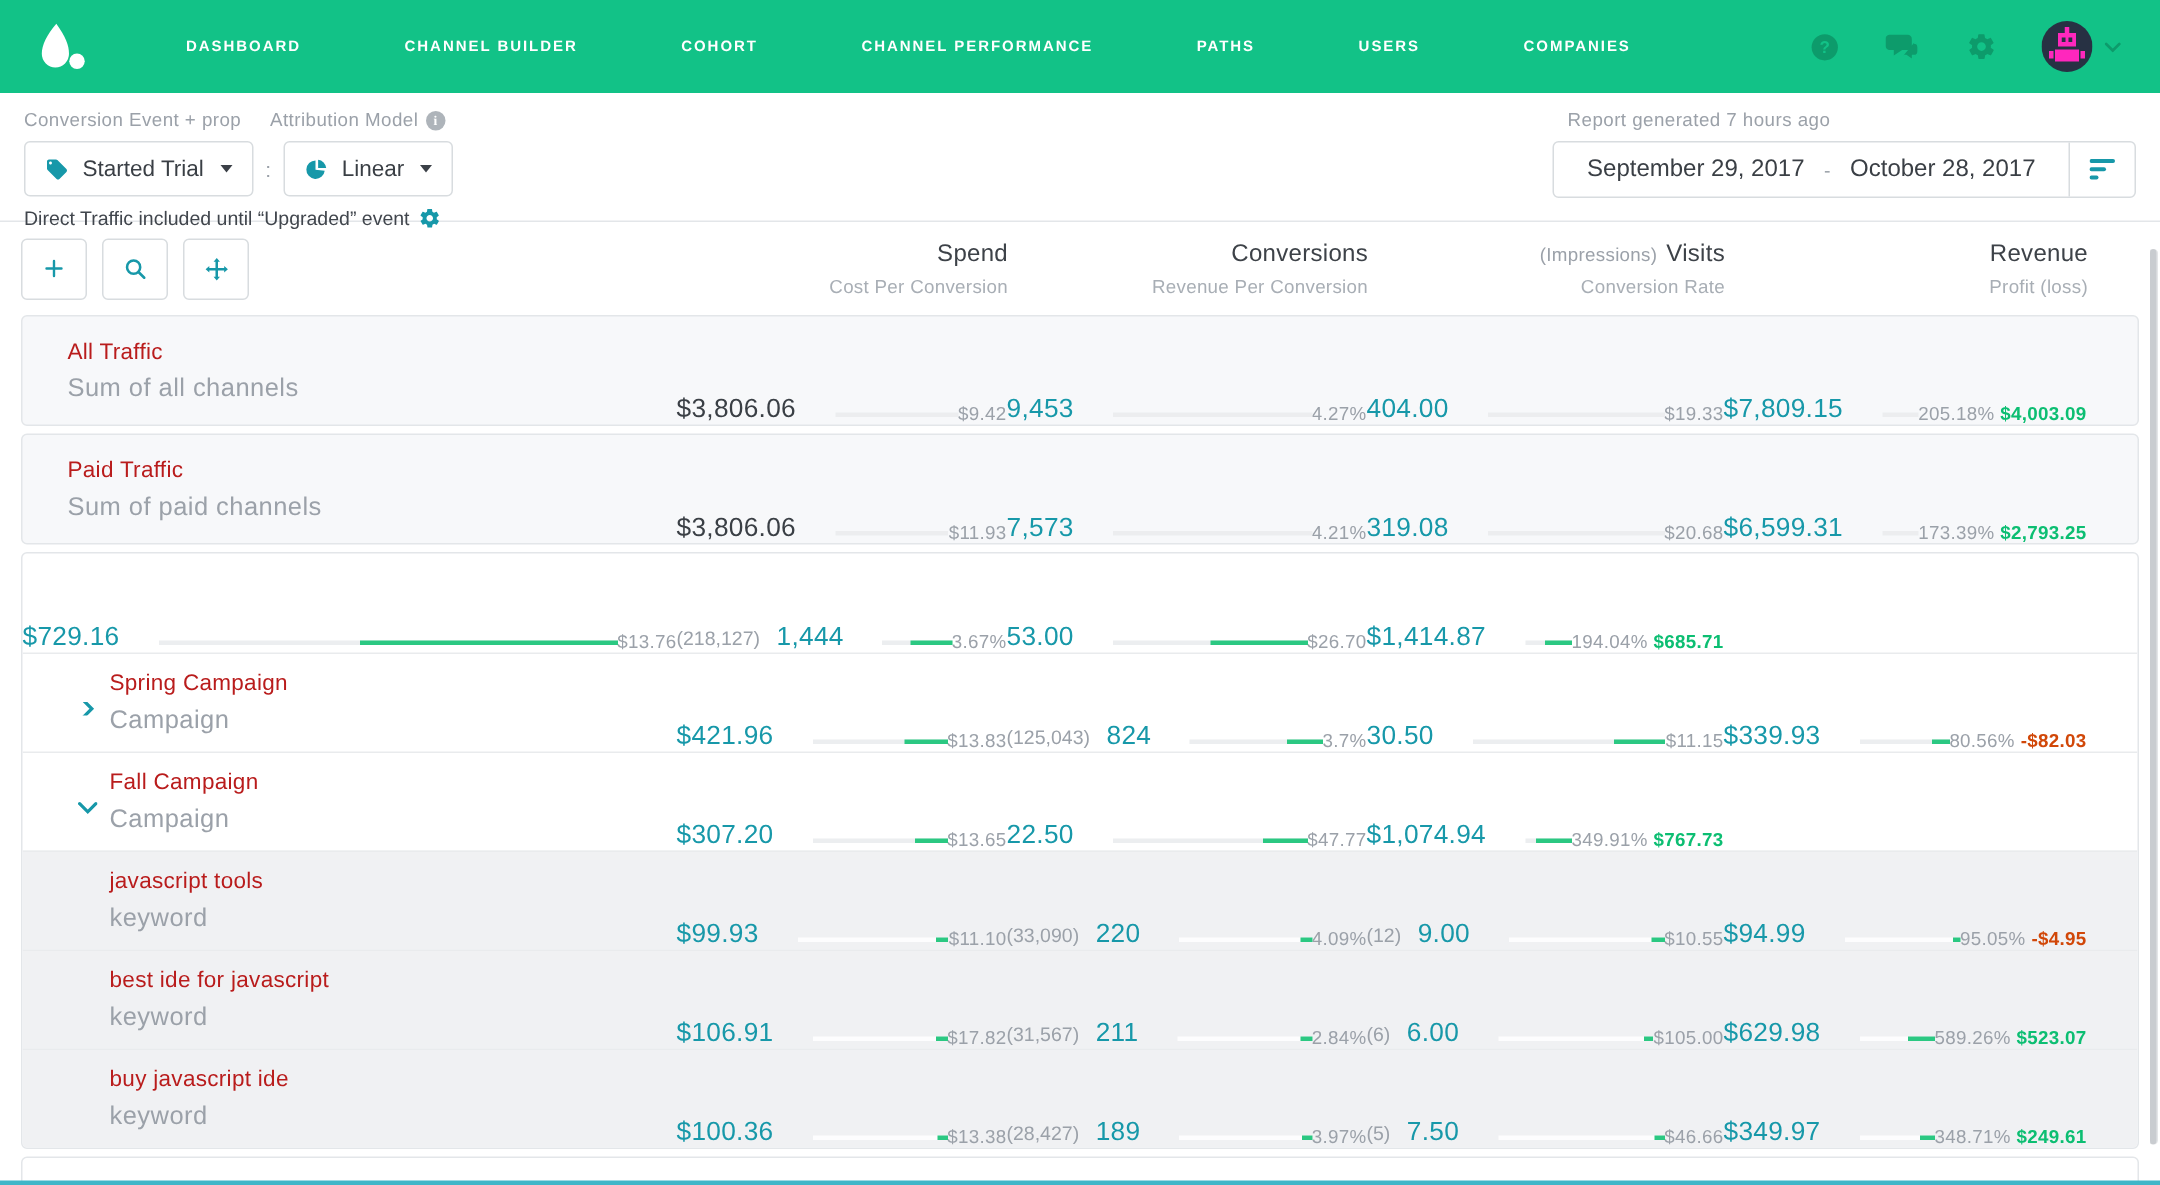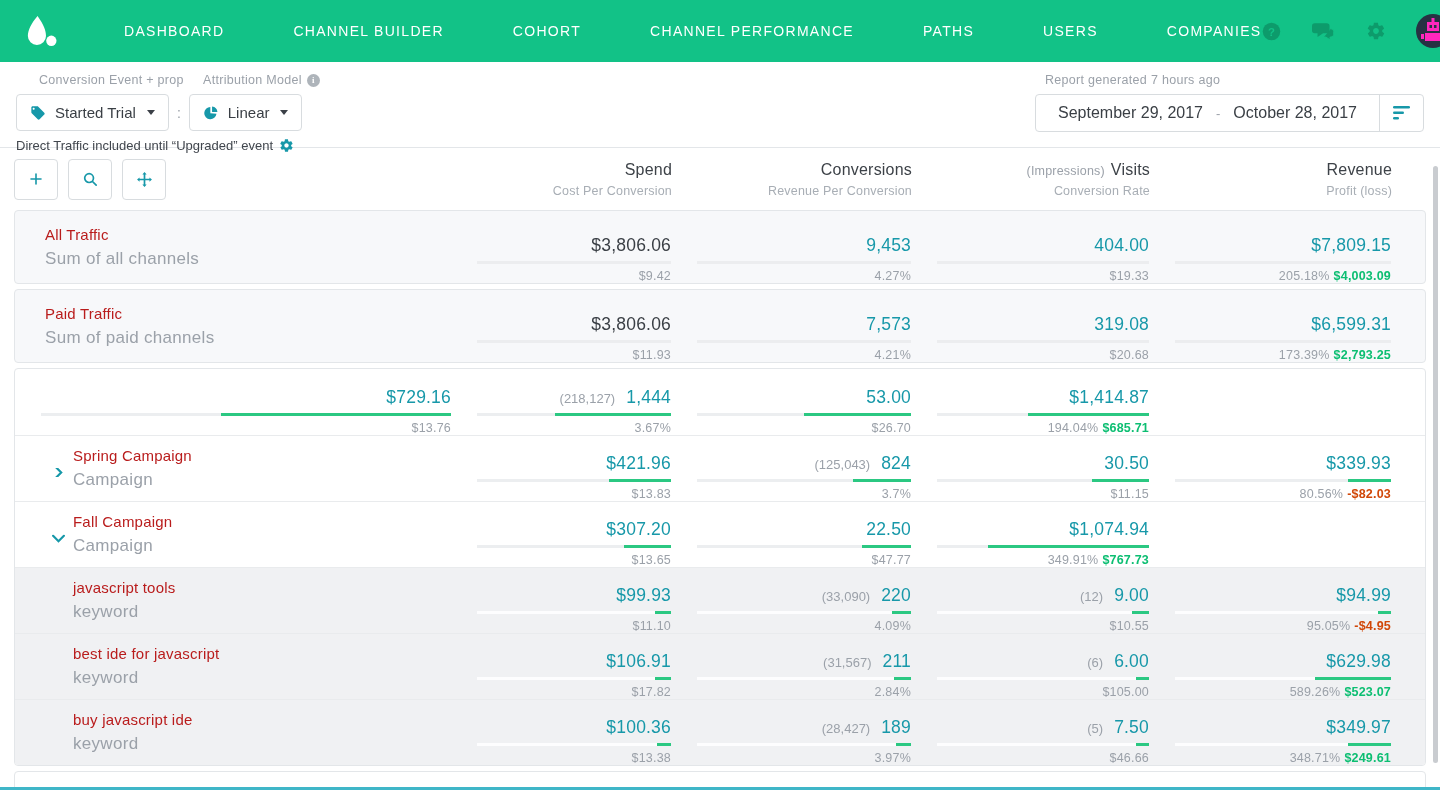--- a/index.html
+++ b/index.html
@@ -16,27 +16,27 @@
     --card-gray:#F7F8FA;
     --row-gray:#F0F1F3;
   }
   *{box-sizing:border-box;margin:0;padding:0;}
   html,body{width:1440px;height:790px;overflow:hidden;background:#fff;
     font-family:"Liberation Sans",sans-serif;color:var(--dark);}
   
   .nav{height:62px;background:var(--nav-green);display:flex;align-items:center;padding:0 26px;}
   .nav-logo{margin-right:34px;display:flex;align-items:center;}
   .nav-items{display:flex;align-items:center;gap:37px;}
-  .nav-item{color:#fff;font-size:14px;font-weight:400;letter-spacing:1.3px;cursor:pointer;white-space:nowrap;padding-left:32px;}
+  .nav-item{color:#fff;font-size:10px;font-weight:700;letter-spacing:1.3px;cursor:pointer;white-space:nowrap;padding-left:32px;}
   .nav-right{margin-left:auto;display:flex;align-items:center;gap:30px;}
   .nav-right svg{display:block;}
   .avatar-wrap{display:flex;align-items:center;gap:8px;}
   
   .filterbar{position:relative;height:86px;border-bottom:1px solid var(--border);padding:11px 16px 0;}
-  .f-labels{display:flex;font-size:12.5px;color:var(--gray);letter-spacing:.3px;margin-bottom:7px;margin-left:23px;}
+  .f-labels{display:flex;font-size:12.5px;color:var(--gray);letter-spacing:.3px;margin-bottom:7px;}
   .f-label1{width:164px;}
   .f-label2{display:flex;align-items:center;gap:5px;}
   .f-row{display:flex;align-items:center;}
   .drop-btn{display:flex;align-items:center;gap:9px;border:1px solid var(--btn-border);border-radius:4px;
     background:#fff;height:37px;padding:0 13px;font-size:15px;color:#3A3F45;cursor:pointer;}
   .colon{color:var(--gray);margin:0 8px;font-size:14px;}
   .caret{width:0;height:0;border-left:4.5px solid transparent;border-right:4.5px solid transparent;
     border-top:5.5px solid #3B4047;margin-left:2px;}
   .f-note{display:flex;align-items:center;gap:6px;font-size:13px;color:#41464D;margin-top:7px;}
   .f-right{position:absolute;top:11px;right:16px;}
@@ -66,21 +66,21 @@
   .row.shaded{background:var(--row-gray);}
   .name-cell{position:relative;display:flex;flex-direction:column;justify-content:center;height:100%;}
   .name-cell.ind0{padding-left:30px;}
   .name-cell.ind1{padding-left:58px;}
   .name-cell.ind2{padding-left:58px;}
   .row-name{font-size:15px;color:#b91c1c;letter-spacing:.2px;}
   .row-sub{font-size:17px;color:var(--gray);margin-top:6px;letter-spacing:.3px;}
   .chev{position:absolute;top:50%;margin-top:-1px;cursor:pointer;display:flex;}
   .chev.ind0{left:11px;}
   .chev.ind1{left:37px;}
-  .cell{display:flex;flex-direction:column;align-items:flex-end;justify-content:flex-end;height:100%;}
+  .cell{display:flex;flex-direction:row;align-items:flex-end;justify-content:flex-start;height:100%;}
   .val-line{display:flex;align-items:baseline;gap:11px;}
   .pre{font-size:13px;color:var(--gray);}
   .val{font-size:17.5px;color:var(--teal);cursor:pointer;letter-spacing:.2px;}
   .val.plain{color:#3A3F45;cursor:default;}
   .bar{position:relative;height:3px;background:#ECEEF0;width:calc(100% - 26px);margin:5px 0 5px 26px;}
   .row.shaded .bar{background:#FDFDFE;}
   .card.summary .bar{background:#ECEDEF;}
   .bar i{position:absolute;right:0;top:0;height:100%;background:var(--bar);}
   .sub{font-size:12.5px;color:var(--gray);letter-spacing:.2px;}
   .sub b.pos{color:var(--pos);}

